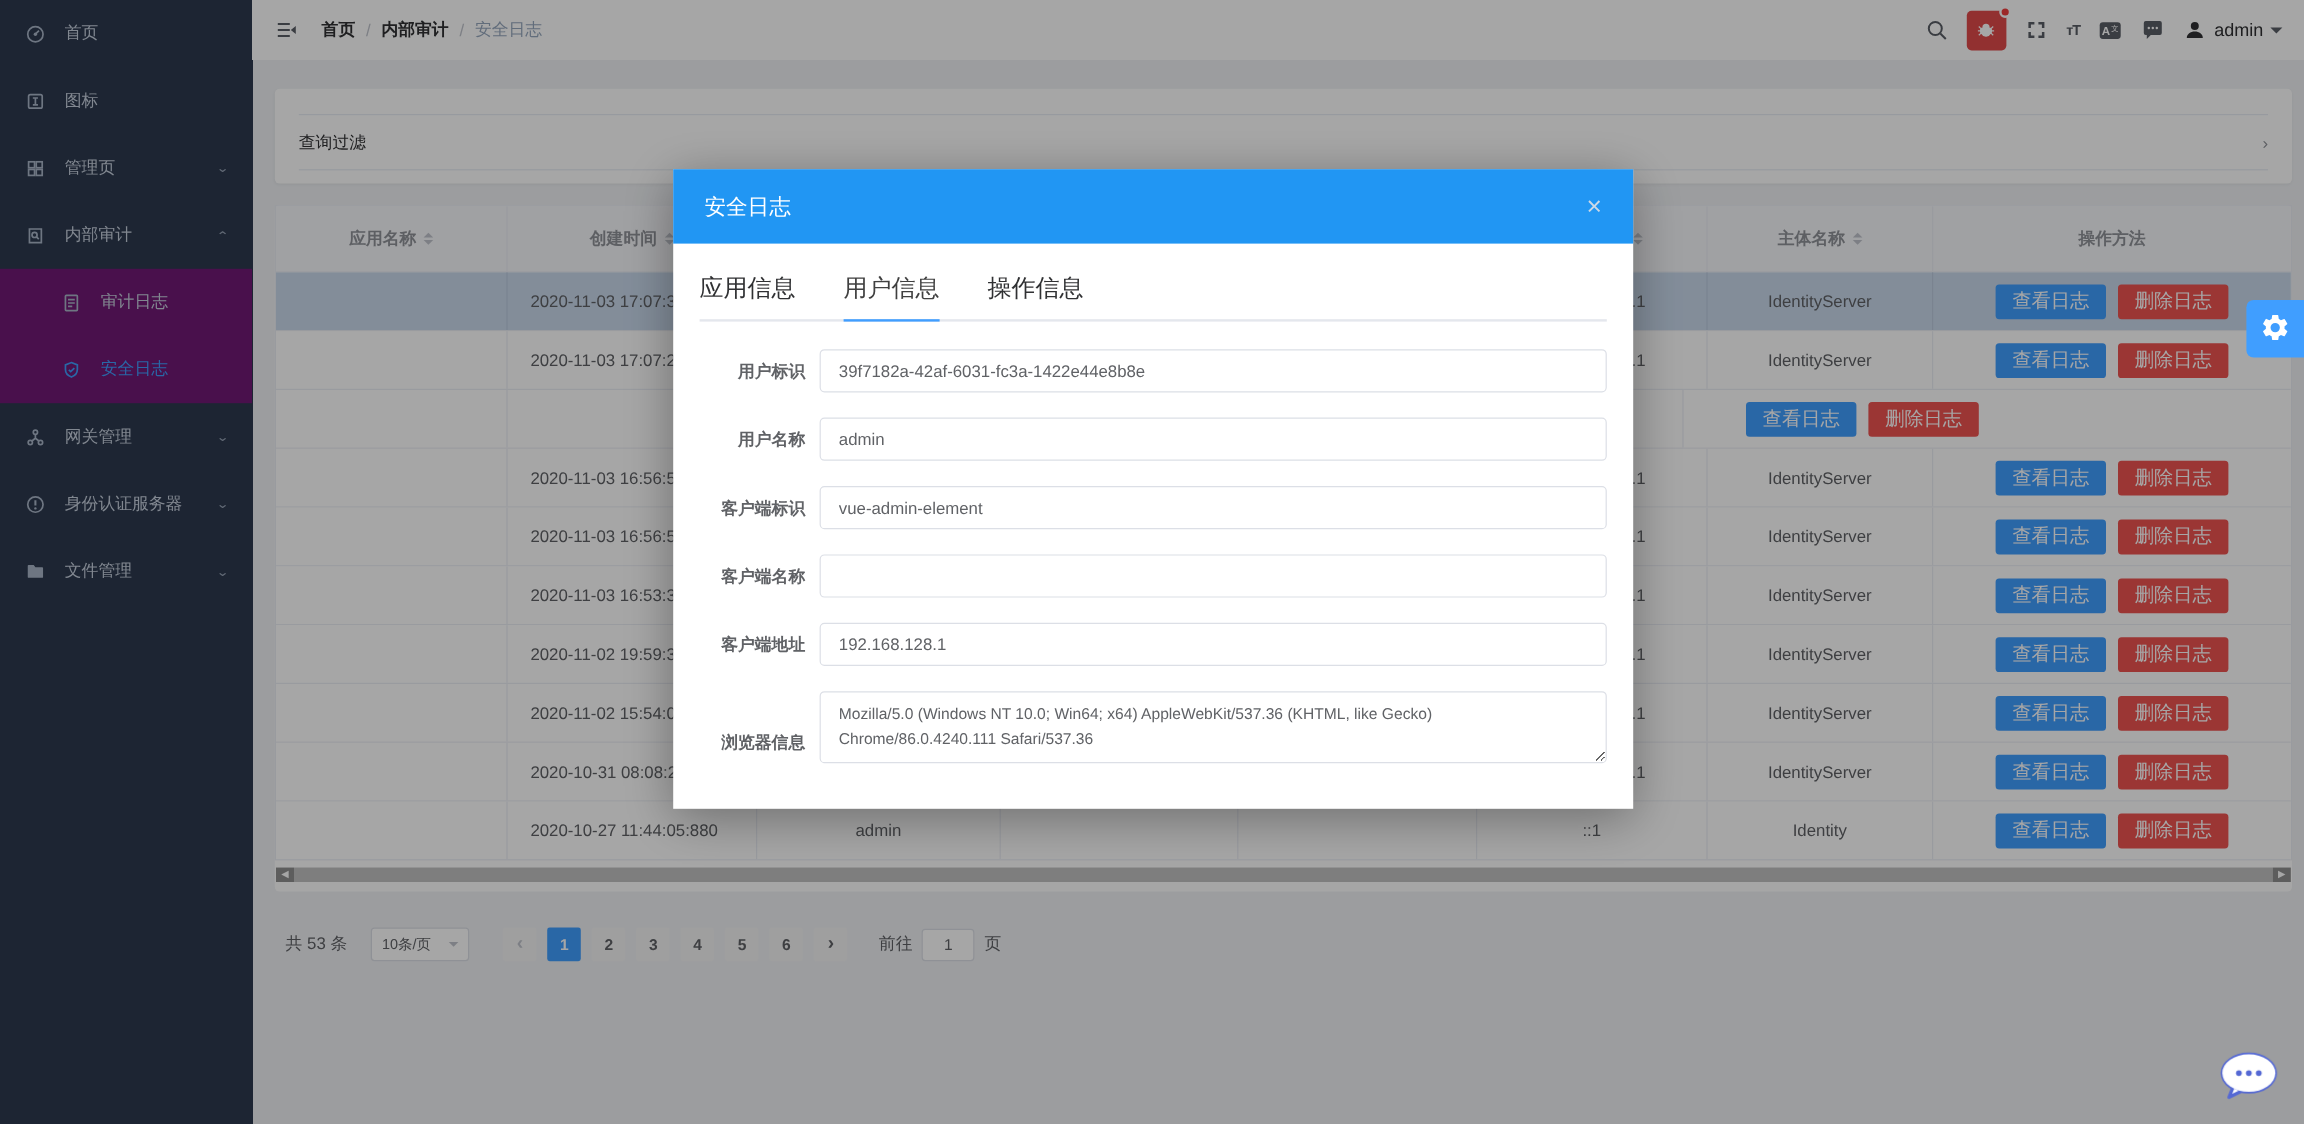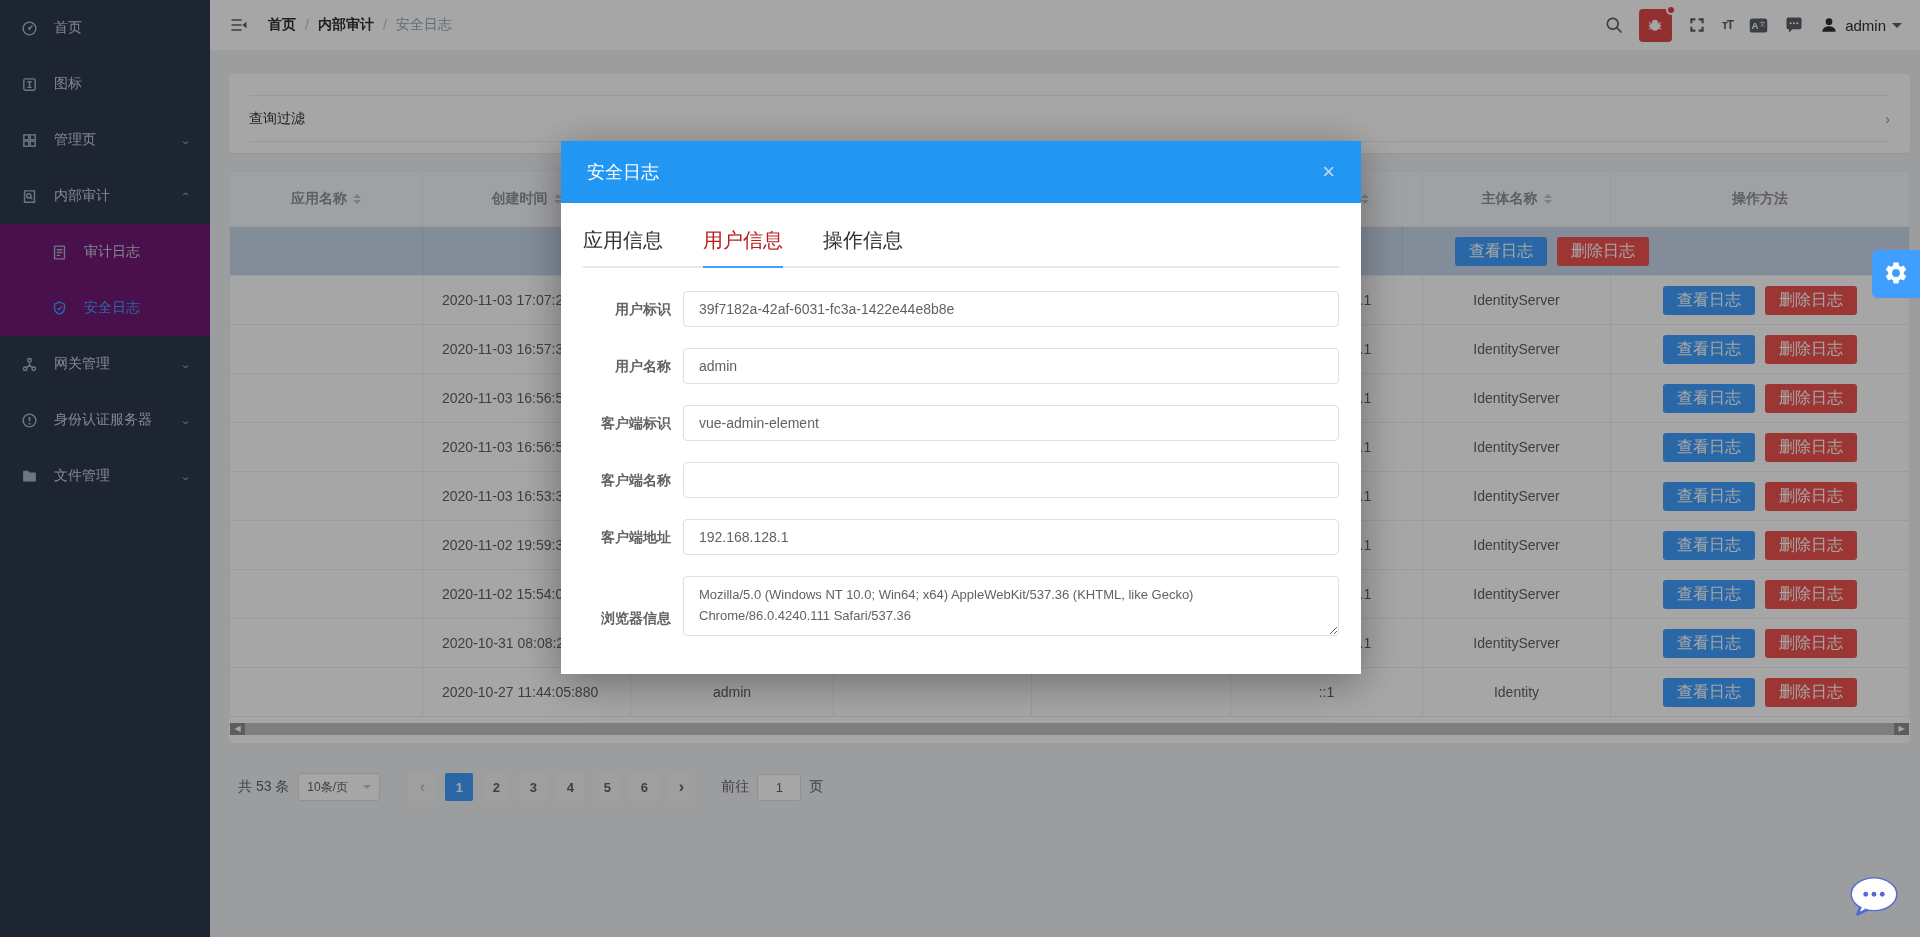--- a/index.html
+++ b/index.html
@@ -56,21 +56,21 @@
   .btn{height:29px;padding:0 14px;border:none;border-radius:3px;color:#fff;font-size:16px;display:inline-flex;align-items:center;cursor:pointer;font-family:inherit}
   .btn-view{background:#409EFF}
   .btn-del{background:#ef5350;margin-left:10px}
 
   .hscroll{margin:6px 1px 0 1px;height:12px;background:#ececec;display:flex;align-items:stretch}
   .hs-btn{width:15px;background:#8f8f8f;color:#fff;display:flex;align-items:center;justify-content:center;font-size:8px;line-height:1}
   .hs-thumb{flex:1;background:#c2c2c2}
 
   
   .pagination{display:flex;align-items:center;margin-top:30px;padding-left:9px;color:#606266}
-  .pg-total{margin-right:9px;font-size:14px}
+  .pg-total{margin-right:20px;font-size:14px}
   .size-select{width:82px;height:28px;border:1px solid #dcdfe6;border-radius:3px;background:#fff;display:flex;align-items:center;justify-content:space-between;padding:0 8px;font-size:12px;color:#606266;margin-right:28px;cursor:pointer}
   .size-caret{width:0;height:0;border:4px solid transparent;border-top-color:#c0c4cc;margin-top:4px}
   .pager{display:flex;align-items:center;gap:9px}
   .page-btn{min-width:28px;height:28px;padding:0 4px;background:#f4f4f5;border-radius:2px;display:flex;align-items:center;justify-content:center;font-size:13px;font-weight:bold;color:#606266;cursor:pointer}
   .page-btn.active{background:#409EFF;color:#fff}
   .page-btn.nav-prev{color:#c0c4cc;font-size:16px}
   .page-btn.nav-next{color:#606266;font-size:16px}
   .goto{margin-left:26px;display:flex;align-items:center;gap:8px;font-size:14px}
   .goto input{width:44px;height:27px;border:1px solid #dcdfe6;border-radius:3px;text-align:center;font-size:13px;color:#606266;font-family:inherit}
 
@@ -80,21 +80,21 @@
   .chat-btn{position:fixed;right:18px;bottom:14px;z-index:40;cursor:pointer}
 
   
   .dialog{position:fixed;left:561px;top:141px;width:800px;height:533px;background:#fff;z-index:50;box-shadow:0 8px 40px rgba(0,0,0,.35)}
   .dialog-header{height:62px;background:#2196f3;display:flex;align-items:center;padding:0 26px}
   .dialog-title{color:#fff;font-size:18px}
   .dialog-close{margin-left:auto;color:#cdd9e6;font-size:22px;cursor:pointer;line-height:1}
   .dialog-body{padding:24px 22px 0 22px}
   .tabs{display:flex;border-bottom:2px solid #e4e7ed;margin-bottom:23px}
   .tab{padding-bottom:12px;margin-right:40px;font-size:20px;color:#303133;position:relative;cursor:pointer}
-  .tab.active{color:#b91c1c}
+  .tab.active{color:#404040}
   .tab.active::after{content:"";position:absolute;left:0;right:0;bottom:-2px;height:2px;background:#409EFF}
   .form-row{display:flex;align-items:center;margin-bottom:21px}
   .form-row.top{align-items:flex-end}
   .form-label{width:100px;text-align:right;padding-right:12px;font-size:14px;font-weight:bold;color:#606266;flex:none;line-height:36px}
   .form-input{flex:1;height:36px;border:1px solid #dcdfe6;border-radius:4px;padding:0 15px;font-size:14px;color:#606266;font-family:inherit;outline:none}
   textarea.form-input{height:60px;padding:8px 15px;font-size:13px;line-height:1.6;resize:vertical}
 </style>
 </head>
 <body>
 
@@ -316,20 +316,21 @@
               <i class="dn"></i>
             </span>
           </div>
         <div class="t-cell c7">
             <span>操作方法</span>
           </div>
       </div>
       <div id="table-body">
           <div class="t-row selected">
     <div class="t-cell c0"></div>
+    <div class="t-cell c1">2020-11-03 17:07:3</div>
     <div class="t-cell c2"></div>
     <div class="t-cell c3"></div>
     <div class="t-cell c4"></div>
     <div class="t-cell c5">192.168.128.1</div>
     <div class="t-cell c6">IdentityServer</div>
     <div class="t-cell c7">
       <button class="btn btn-view">查看日志</button>
       <button class="btn btn-del">删除日志</button>
     </div>
   </div>
@@ -341,21 +342,20 @@
     <div class="t-cell c4"></div>
     <div class="t-cell c5">192.168.128.1</div>
     <div class="t-cell c6">IdentityServer</div>
     <div class="t-cell c7">
       <button class="btn btn-view">查看日志</button>
       <button class="btn btn-del">删除日志</button>
     </div>
   </div>
           <div class="t-row">
     <div class="t-cell c0"></div>
-    <div class="t-cell c1">2020-11-03 16:57:3</div>
     <div class="t-cell c2"></div>
     <div class="t-cell c3"></div>
     <div class="t-cell c4"></div>
     <div class="t-cell c5">192.168.128.1</div>
     <div class="t-cell c6">IdentityServer</div>
     <div class="t-cell c7">
       <button class="btn btn-view">查看日志</button>
       <button class="btn btn-del">删除日志</button>
     </div>
   </div>

